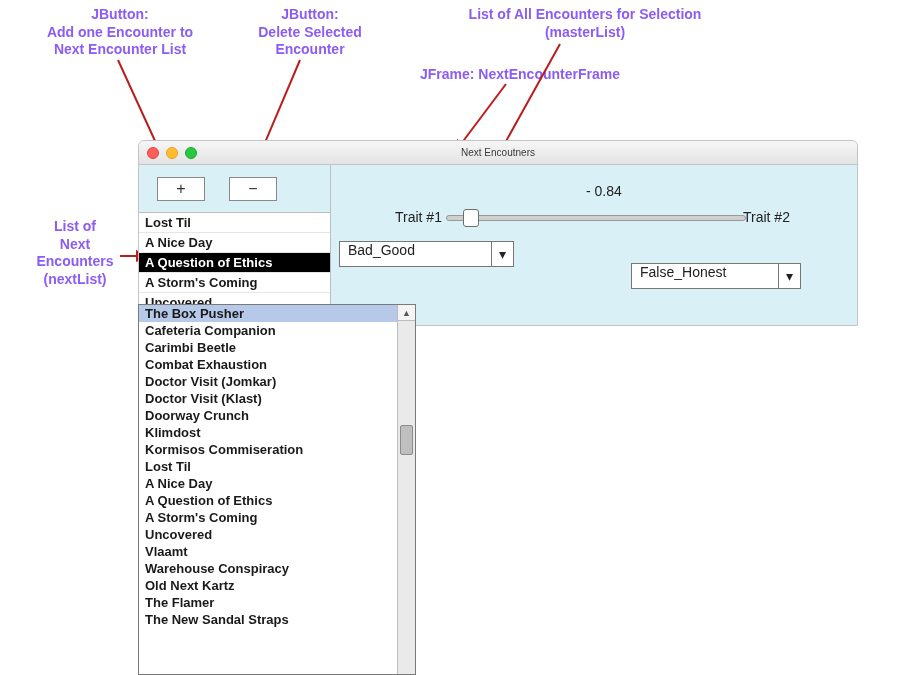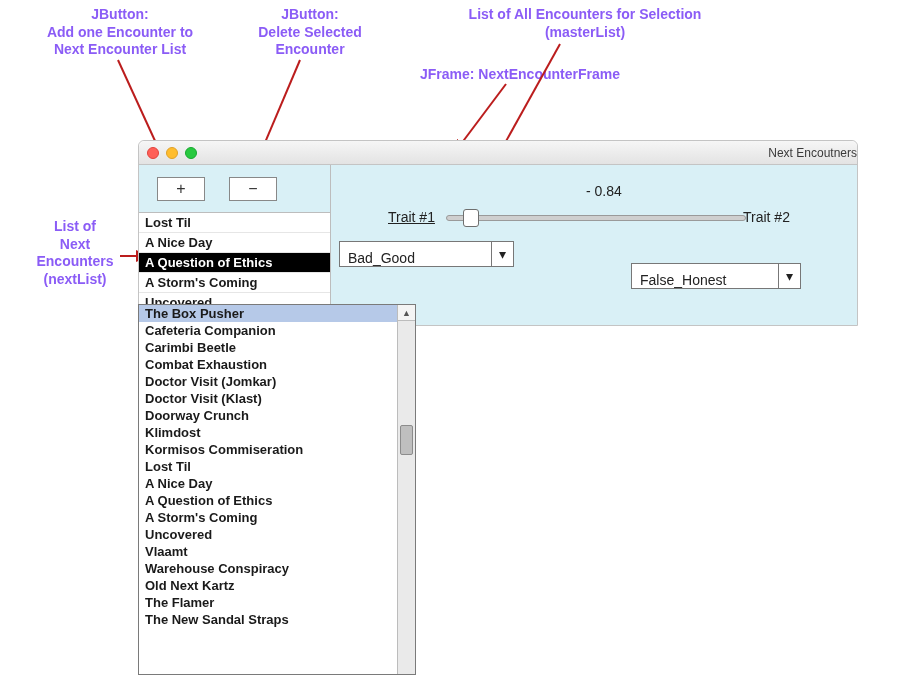--- a/index.html
+++ b/index.html
@@ -42,45 +42,45 @@
     border-radius: 6px 6px 0 0;
     display: flex;
     align-items: center;
     position: relative;
   }
   .traffic { display:flex; gap:7px; margin-left:8px; }
   .tl { width:12px; height:12px; border-radius:50%; }
   .tl.r { background:#ff5f57; border:1px solid #e1433d; }
   .tl.y { background:#ffbd2e; border:1px solid #e0a128; }
   .tl.g { background:#28c940; border:1px solid #17a92f; }
-  .titlebar .title { position:absolute; left:0; right:0; text-align:right; font-size:12px; color:#3a3a3a; }
+  .titlebar .title { position:absolute; left:0; right:0; text-align:center; font-size:10px; color:#3a3a3a; }
 
   
   .upper { display:flex; height:160px; }
   .left-col { width:192px; background:#fff; border-right:1px solid #bdbdbd; }
   .btnrow { height:48px; background:#d9f0f6; display:flex; align-items:center; gap:24px; padding-left:18px; border-bottom:1px solid #bdbdbd; }
   .jbtn {
     width:48px; height:24px; background:#fff; border:1px solid #888;
     display:flex; align-items:center; justify-content:center;
     font-size:16px; color:#333; cursor:pointer;
   }
 
   .nextlist { height:112px; overflow:hidden; }
   .nextlist .item { padding:2px 6px; font-family: Verdana, sans-serif; font-weight:bold; font-size:13px; color:#1a1a1a; border-bottom:1px solid #e6e6e6; }
   .nextlist .item.selected { background:#000; color:#fff; }
 
   .right-panel { flex:1; background:#d9f0f6; position:relative; }
   .slider-wrap { position:absolute; left:115px; top:44px; width:300px; }
   .slider-val { position:absolute; left:255px; top:18px; font-size:14px; color:#222; }
   .trait-lbl { position:absolute; font-size:14px; color:#222; }
-  .trait-lbl.a { left:57px; top:44px;text-decoration:underline; }
+  .trait-lbl.a { left:64px; top:44px; }
   .trait-lbl.b { left:412px; top:44px; }
   .combo {
     position:absolute; height:26px; background:#fff; border:1px solid #777;
-    display:flex; align-items:flex-end; font-size:14px; color:#222;
+    display:flex; align-items:flex-start; font-size:14px; color:#222;
   }
   .combo .txt { flex:1; padding:0 8px; }
   .combo .arrow {
     width:22px; height:100%; border-left:1px solid #777;
     display:flex; align-items:center; justify-content:center;
   }
   .combo.a { left:8px;  top:76px; width:175px; }
   .combo.b { left:300px; top:76px; width:170px;margin-top:22px; }
 
   

